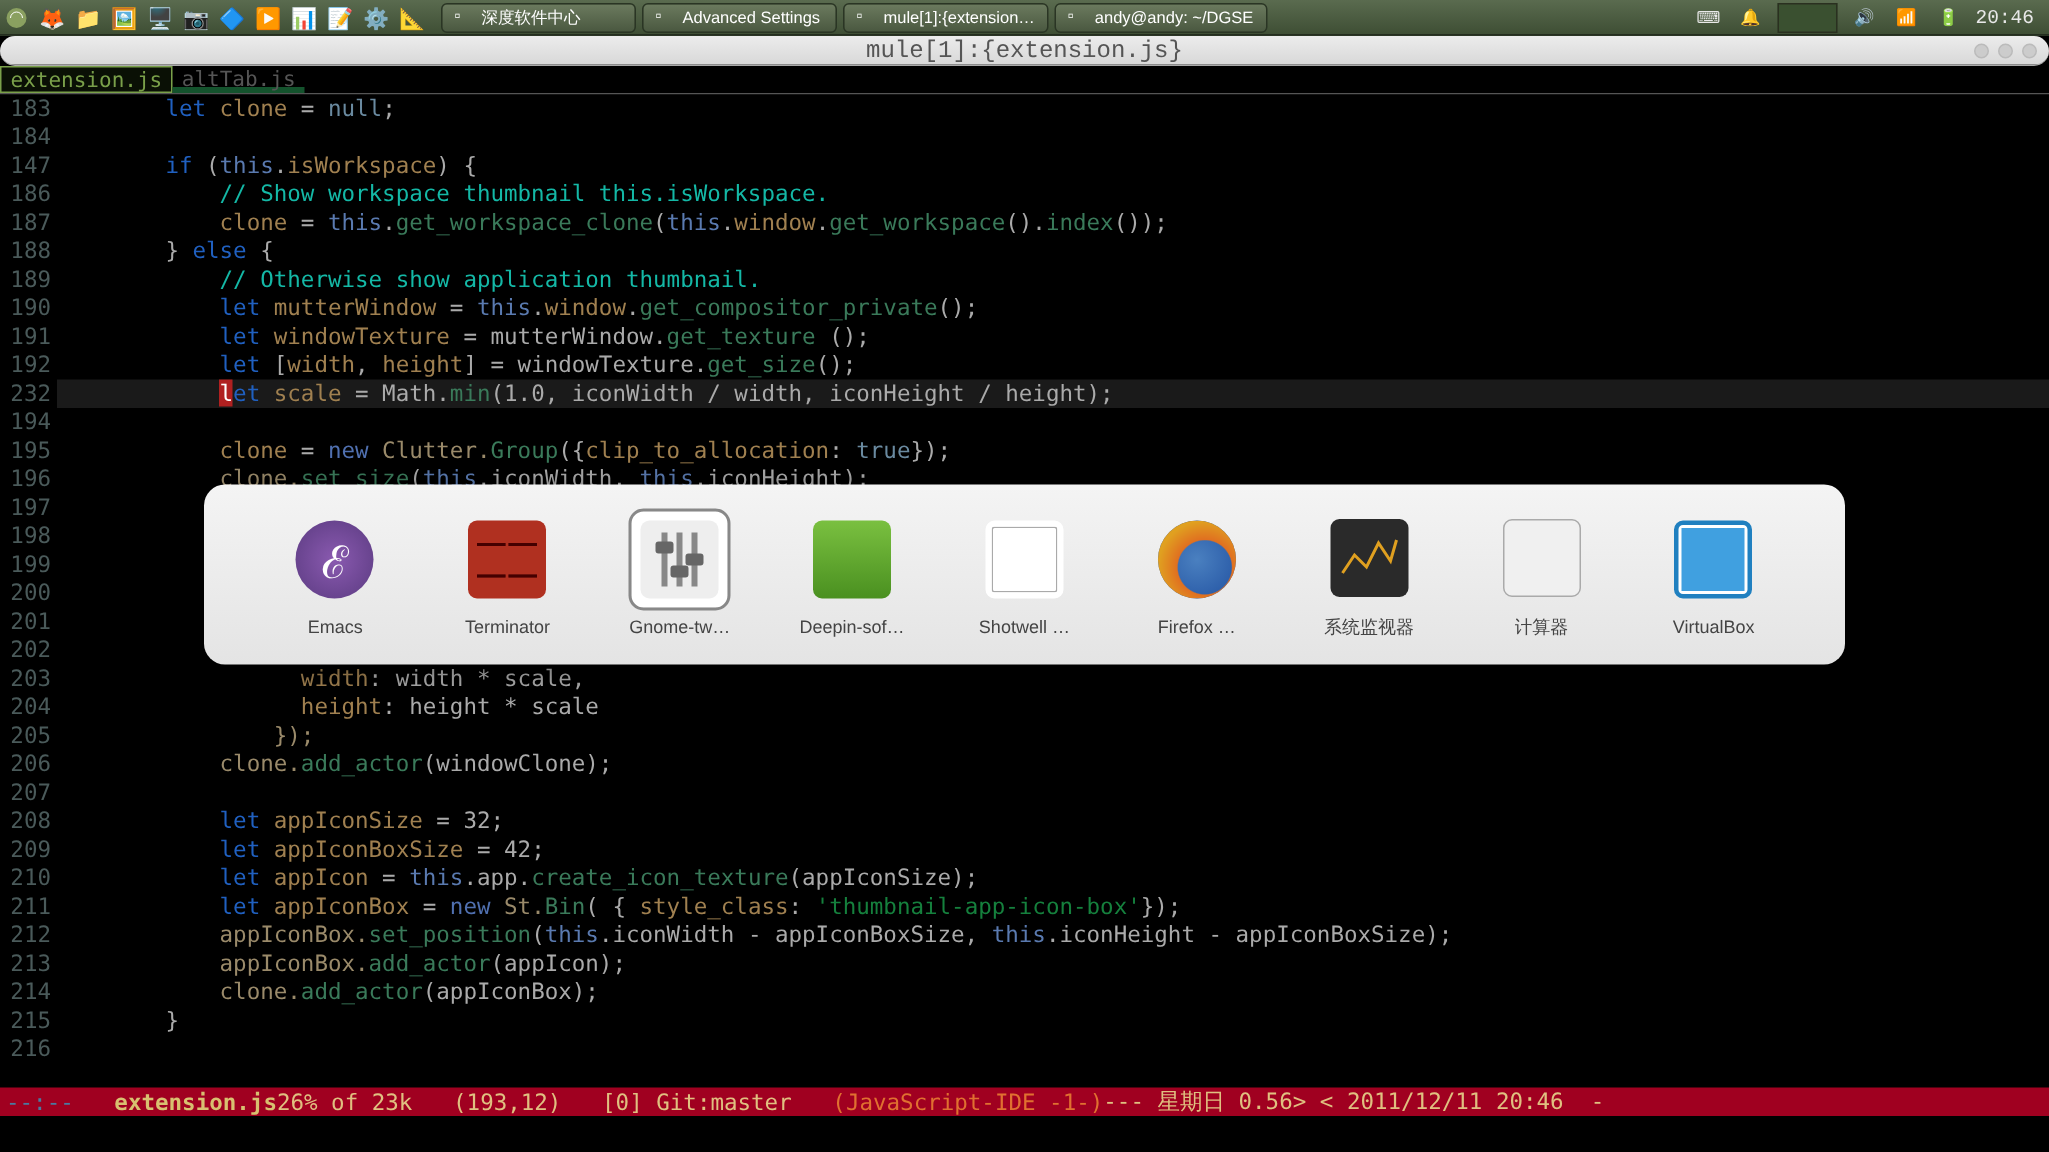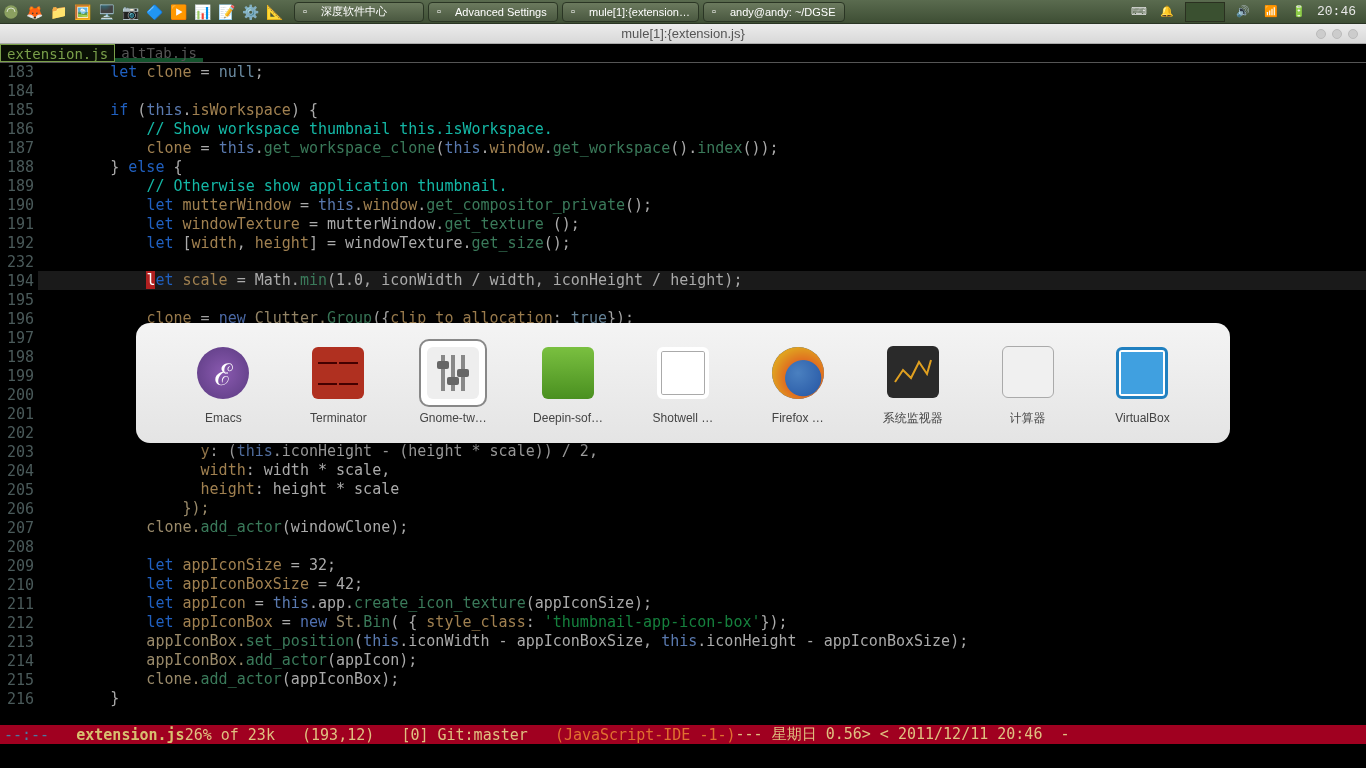--- a/index.html
+++ b/index.html
@@ -54,24 +54,25 @@
 .tray-icon { width: 20px; height: 20px; display: flex; align-items: center; justify-content: center; }
 
 
 .titlebar {
   height: 20px;
   background: linear-gradient(to bottom, #ececec, #d8d8d8);
   display: flex;
   align-items: center;
   justify-content: center;
   position: relative;
-  font-family: Liberation Sans, sans-serif;
+  font-family: Liberation Mono, monospace;
   color: #555;
-  font-size: 13px;
+  font-size: 16px;
   border-bottom: 1px solid #aaa;
+  border-radius: 10px;
 }
 .window-controls {
   position: absolute;
   right: 8px;
   display: flex;
   gap: 6px;
 }
 .window-controls span {
   width: 10px;
   height: 10px;
@@ -106,21 +107,21 @@
 }
 .gutter {
   width: 38px;
   text-align: right;
   padding-right: 4px;
   color: #4a5a5a;
 }
 .gutter .ln { display: block; }
 .code { flex: 1; white-space: pre; color: #9a8a6a; }
 .code .ln { display: block; height: 19px; }
-.hl-line { background: #1a1a1a; margin-top: 18px; }
+.hl-line { background: #1a1a1a; }
 .cursor-mark { background: #b02020; color:#fff; }
 
 
 .kw { color: #2060c0; }       
 .bkw { color: #5a7ab0; }      
 .str { color: #15803d; }
 .fn { color: #3a7a5a; }
 .comment { color: #14b8a6; }
 .prop { color: #a08050; }
 .op { color: #aaa; }
@@ -276,21 +277,21 @@
 
 <div class="editor-tabs" id="tabs">
     <div class="tab active">extension.js</div>
     <div class="tab inactive">altTab.js</div>
   </div>
 
 <div class="editor">
   <div class="gutter" id="gutter">
       <span class="ln">183</span>
       <span class="ln">184</span>
-      <span class="ln">185</span>
+      <span class="ln">147</span>
       <span class="ln">186</span>
       <span class="ln">187</span>
       <span class="ln">188</span>
       <span class="ln">189</span>
       <span class="ln">190</span>
       <span class="ln">191</span>
       <span class="ln">192</span>
       <span class="ln">232</span>
       <span class="ln">194</span>
       <span class="ln">195</span>

